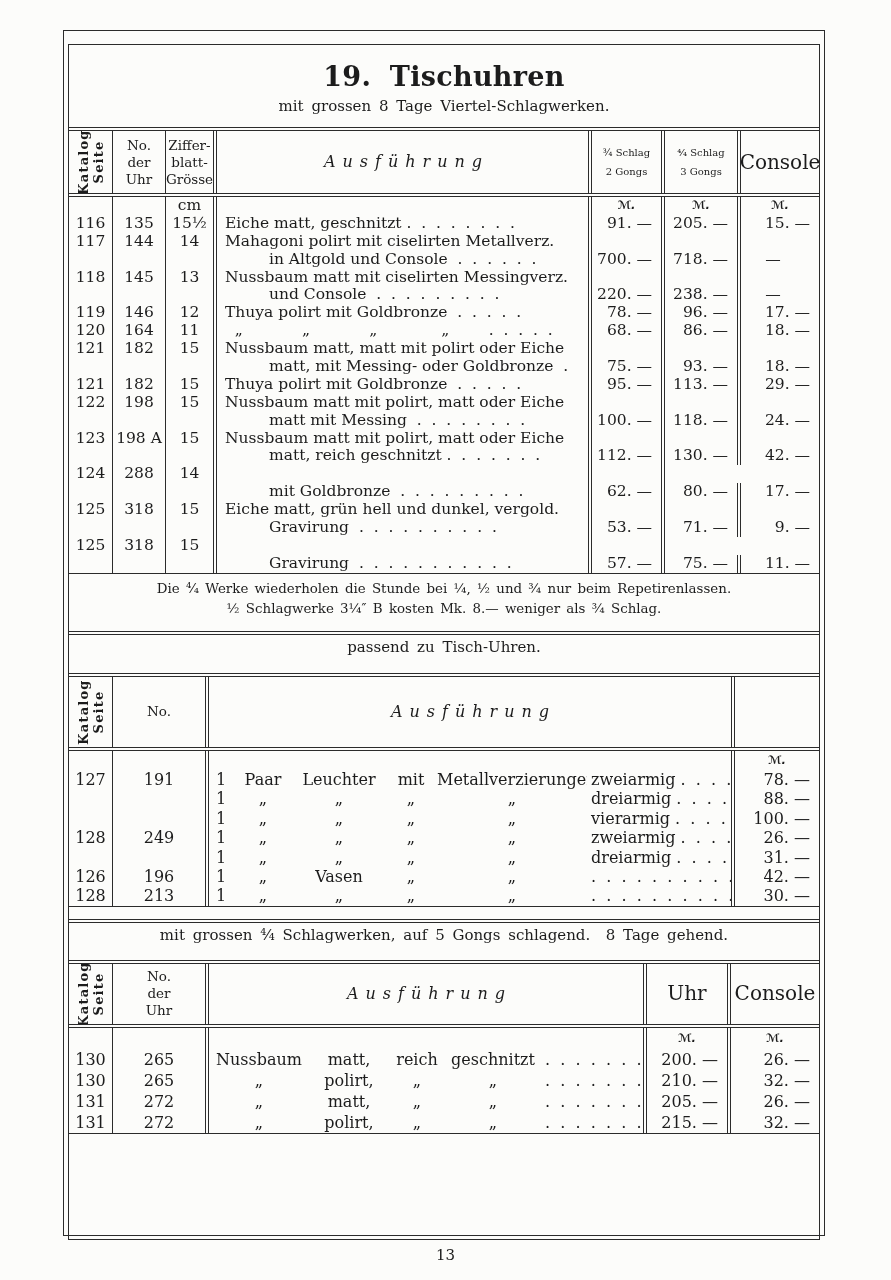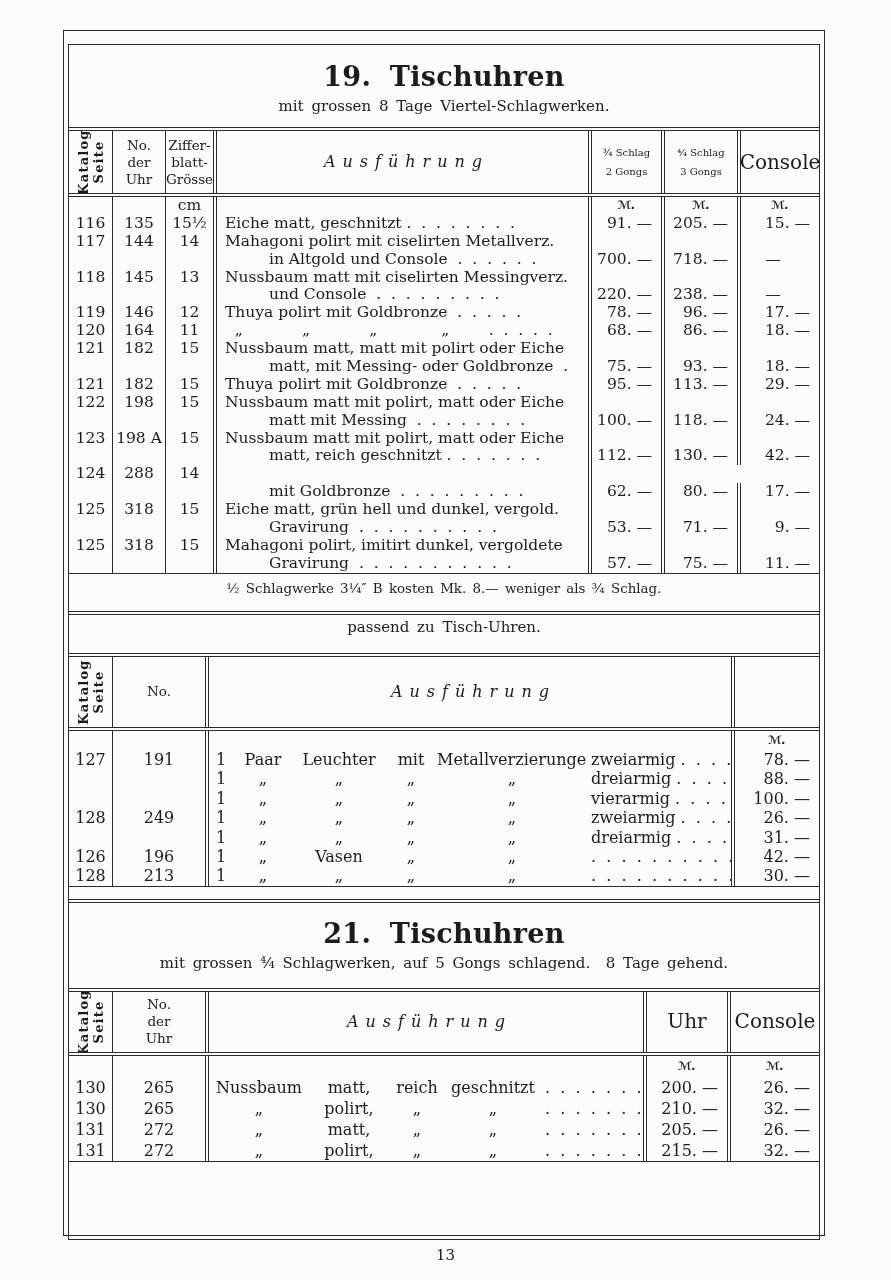--- a/index.html
+++ b/index.html
@@ -295,38 +295,38 @@
               <div class="cell c-size ctr"></div>
               <div class="cell c-d ind">Gravirung  .  .  .  .  .  .  .  .  .  .</div>
               <div class="cell c-p1 num">53. —</div>
               <div class="cell c-p2 num">71. —</div>
               <div class="cell num">9. —</div>
             </div>
             <div class="trow">
               <div class="cell c-ks ctr">125</div>
               <div class="cell c-no ctr">318</div>
               <div class="cell c-size ctr">15</div>
-              <div class="cell c-d">Mahagoni polirt, imitirt dunkel, vergoldete</div>
               <div class="cell c-p1 num"></div>
               <div class="cell c-p2 num"></div>
               <div class="cell num"></div>
             </div>
             <div class="trow">
               <div class="cell c-ks ctr"></div>
               <div class="cell c-no ctr"></div>
               <div class="cell c-size ctr"></div>
               <div class="cell c-d ind">Gravirung  .  .  .  .  .  .  .  .  .  .  .</div>
               <div class="cell c-p1 num">57. —</div>
               <div class="cell c-p2 num">75. —</div>
               <div class="cell num">11. —</div>
             </div>
           </div>
       </div>
 
       <div class="footnotes">
+        <div>Die ⁴⁄₄ Werke wiederholen die Stunde bei ¼, ½ und ¾ nur beim Repetirenlassen.</div>
         <div>½ Schlagwerke 3¼″ B kosten Mk. 8.— weniger als ¾ Schlag.</div>
       </div>
     </div>
 
     <div class="divider"></div>
 
     <div class="s20">
       <div class="sec-sub">passend zu Tisch-Uhren.</div>
 
       <div class="ttable">
@@ -430,21 +430,20 @@
               <div class="cell c-tail">.  .  .  .  .  .  .  .  .  .</div>
               <div class="cell num">30. —</div>
             </div>
           </div>
       </div>
     </div>
 
     <div class="divider"></div>
 
     <div class="s21">
-      <div class="sec-title">21. Tischuhren</div>
       <div class="sec-sub">mit grossen ⁴⁄₄ Schlagwerken, auf 5 Gongs schlagend.  8 Tage gehend.</div>
 
       <div class="ttable">
         <div class="thead t21 thead-21">
           <div class="cell h c-ks">
             <div class="rotbox">
                 <div>Katalog</div>
                 <div>Seite</div>
               </div>
           </div>

